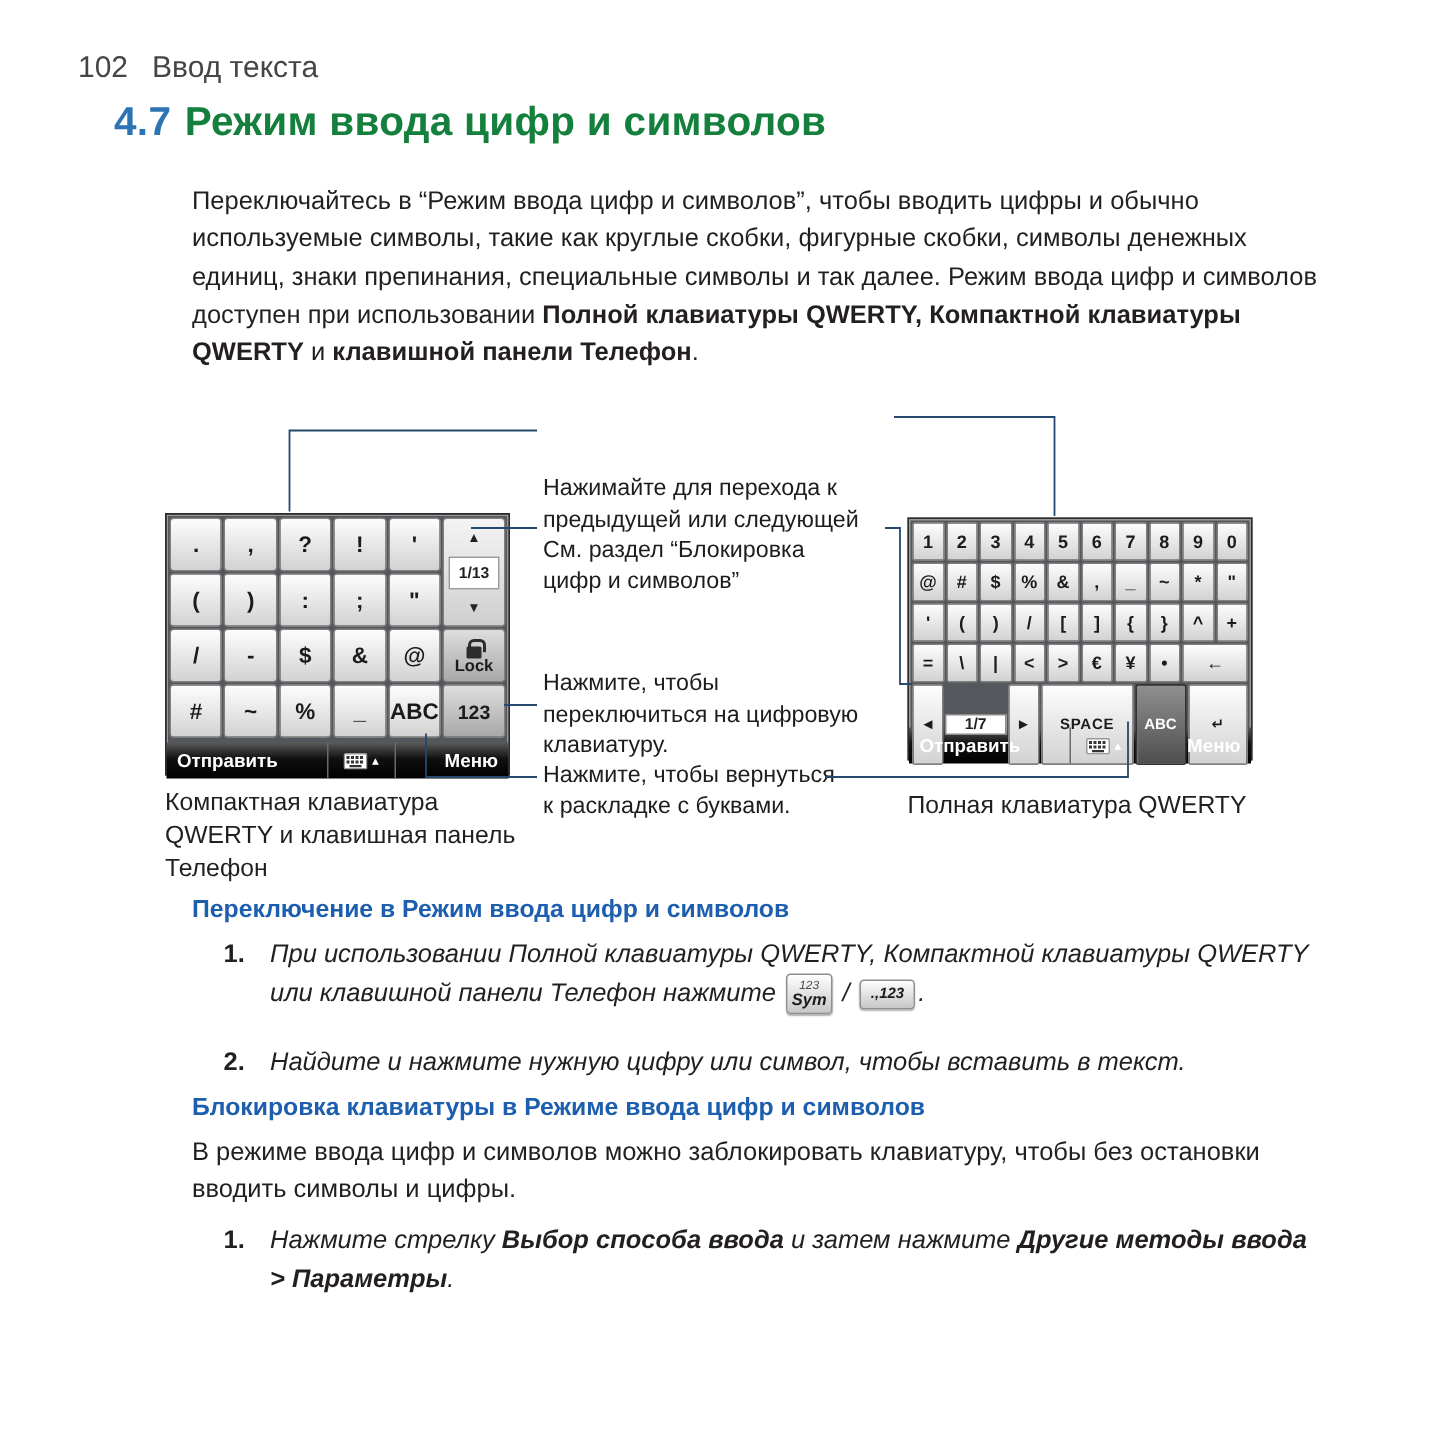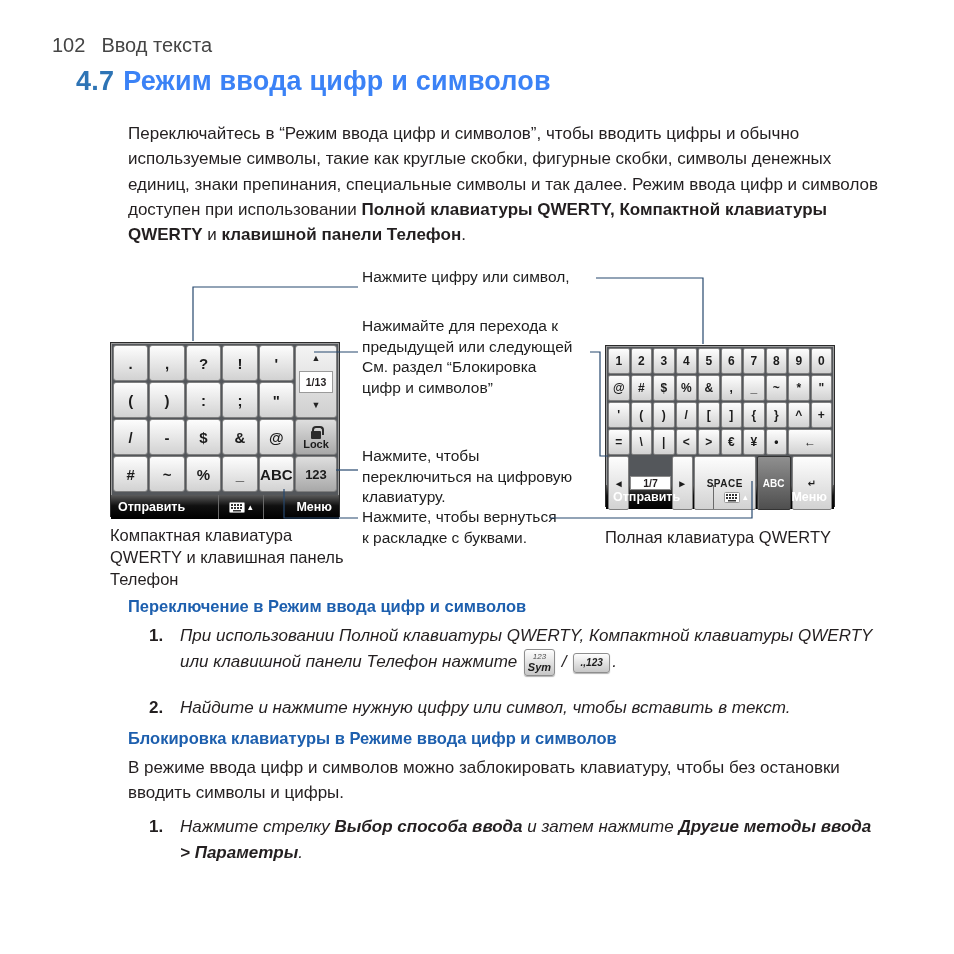--- a/index.html
+++ b/index.html
@@ -11,21 +11,21 @@
   }
   .abs { position:absolute; }
 
   
   .pagehead { top:34px; left:52px; font-size:20px; color:#454545; }
   .pagehead .pnum { margin-right:16px; }
 
   
   .doc-title { top:66px; left:76px; font-size:27px; font-weight:bold; letter-spacing:.2px; }
   .doc-title .tnum { color:#2e74b5; margin-right:9px; }
-  .doc-title .ttxt { color:#3b82f6; }
+  .doc-title .ttxt { color:#15803d; }
 
   
   .intro { top:121px; left:128px; width:762px; font-size:17px; line-height:25.3px; }
   .b { font-weight:bold; }
 
   
   .callout { left:362px; width:250px; font-size:15.5px; line-height:20.5px; color:#1d1d1d; }
   .callout div { white-space:nowrap; }
   .c1 { top:267px; } .c2 { top:316px; } .c3 { top:446px; } .c4 { top:507px; }
 
@@ -122,21 +122,20 @@
     <polyline points="596,278 703,278 703,344"></polyline>
     <polyline points="358,352 314,352"></polyline>
     <polyline points="590,352 600,352 600,456 608,456"></polyline>
     <polyline points="358,470 336,470"></polyline>
     <polyline points="358,518 284,518 284,489"></polyline>
     <polyline points="550,518 752,518 752,481"></polyline>
   </g>
 </svg>
 
 <div class="abs callout c1">
-  <div>Нажмите цифру или символ,</div>
 </div>
 <div class="abs callout c2">
   <div>Нажимайте для перехода к</div>
   <div>предыдущей или следующей</div>
   <div>См. раздел “Блокировка</div>
   <div>цифр и символов”</div>
 </div>
 <div class="abs callout c3">
   <div>Нажмите, чтобы</div>
   <div>переключиться на цифровую</div>

